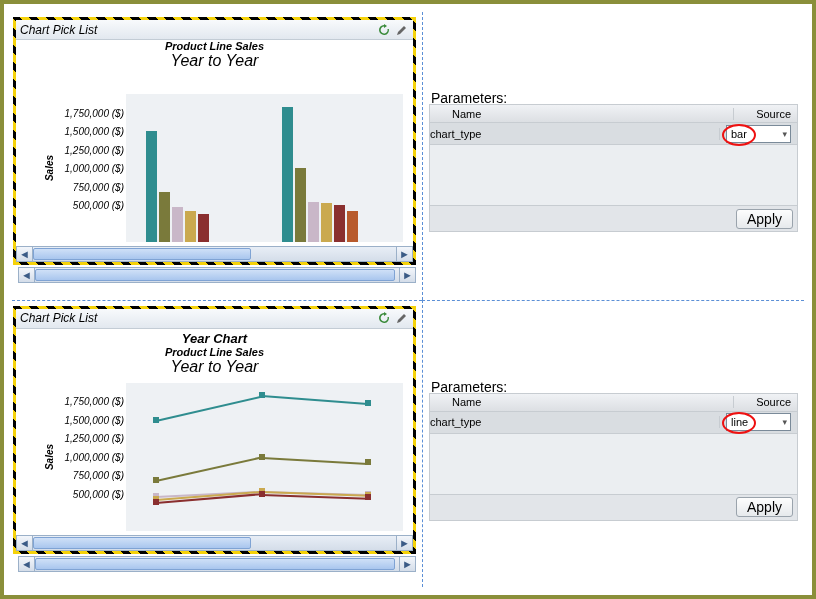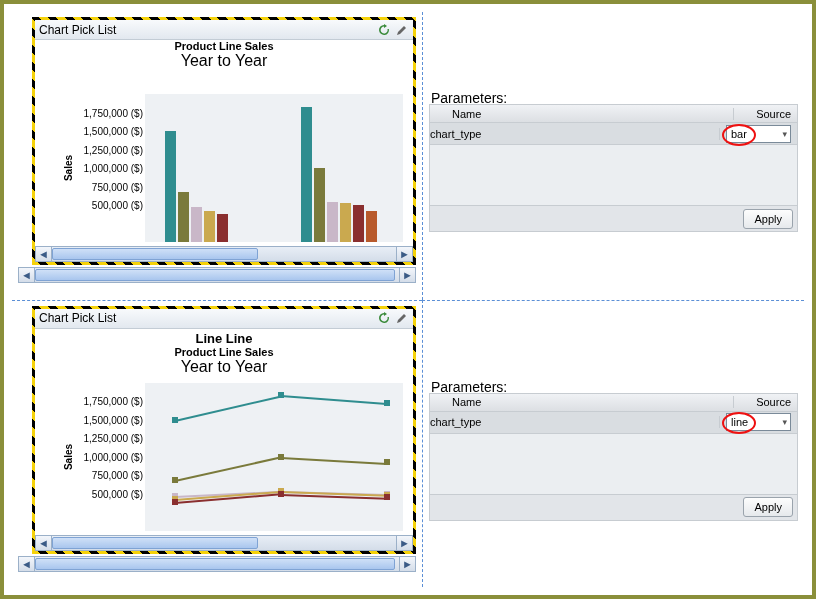--- a/index.html
+++ b/index.html
@@ -24,27 +24,28 @@
     gap: 0;
   }
   .cell {
     position: relative;
   }
   .cell.top-right, .cell.bottom-right { border-left: 1px dashed #5b8fd6; }
   .cell.bottom-left, .cell.bottom-right { border-top: 1px dashed #5b8fd6; }
 
   
   .portlet {
-    margin: 5px 6px 2px 20px;
+    margin: 5px 6px 2px 1px;
     border: 3px solid;
     border-image: repeating-linear-gradient(45deg,#f5d20a 0 6px,#000 6px 12px) 3;
     background: #e8eff5;
     height: 248px;
     display: flex;
     flex-direction: column;
+    font-style: italic;
   }
   .portlet-header {
     display: flex;
     align-items: center;
     justify-content: space-between;
     background: linear-gradient(#f8fafc,#e2e8ef);
     border-bottom: 1px solid #c3ccd5;
     padding: 2px 4px;
     height: 20px;
     font-size: 12px;
@@ -132,21 +133,21 @@
     border-radius: 50%;
     pointer-events: none;
   }
   .params-body { flex:1; background:#ebeef1; }
   .params-footer {
     height: 26px; background: #e2e5e9; border-top:1px solid #c7ccd1;
     display:flex; justify-content:flex-end; align-items:center; padding-right:4px;
   }
   .apply-btn {
     height: 20px; padding: 0 10px; background: linear-gradient(#fdfdfd,#e6e9ec);
-    border: 1px solid #9aa3ac; border-radius: 3px; font-size: 11px; cursor:pointer;
+    border: 1px solid #9aa3ac; border-radius: 3px; font-size: 14px; cursor:pointer;
   }
 </style>
 </head>
 <body>
 
 <div class="outer">
   <div class="grid">
 
     <div class="cell top-left">
       <div class="portlet">
@@ -248,21 +249,21 @@
                 </svg>
             </span>
             <span class="ico-btn">
               <svg width="12" height="12" viewBox="0 0 12 12">
                   <path d="M1 11l1-3 6-6 2 2-6 6-3 1z" fill="#666"></path>
                 </svg>
             </span>
           </span>
         </div>
         <div class="portlet-body">
-          <div class="chart-title">Line Line</div>
+          <div class="chart-title">Year Chart</div>
           <div class="chart-sub">Product Line Sales</div>
           <div class="chart-sub2">Year to Year</div>
           <div class="chart-area">
             <div class="ylabel">Sales</div>
             <div class="ytick" style="top:12.5%">1,750,000 ($)</div>
             <div class="ytick" style="top:25%">1,500,000 ($)</div>
             <div class="ytick" style="top:37.5%">1,250,000 ($)</div>
             <div class="ytick" style="top:50%">1,000,000 ($)</div>
             <div class="ytick" style="top:62.5%">750,000 ($)</div>
             <div class="ytick" style="top:75%">500,000 ($)</div>

